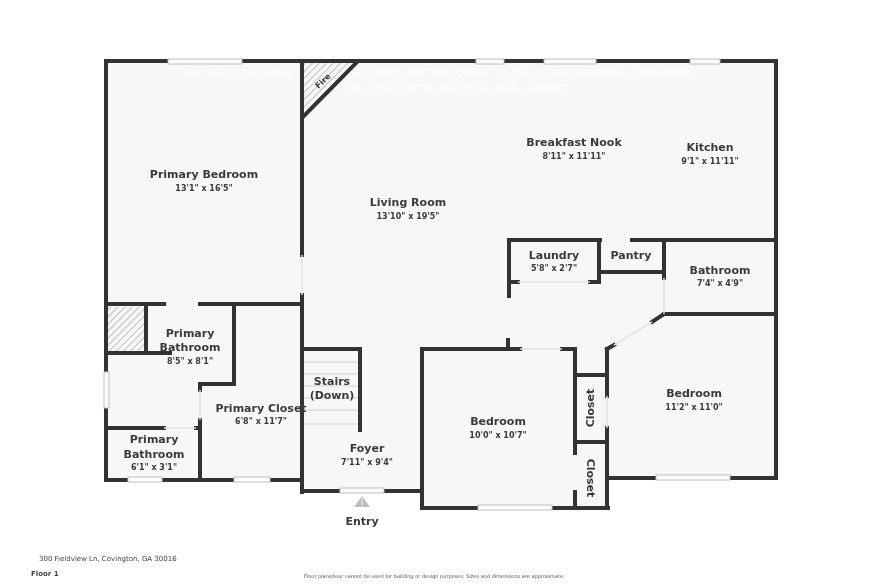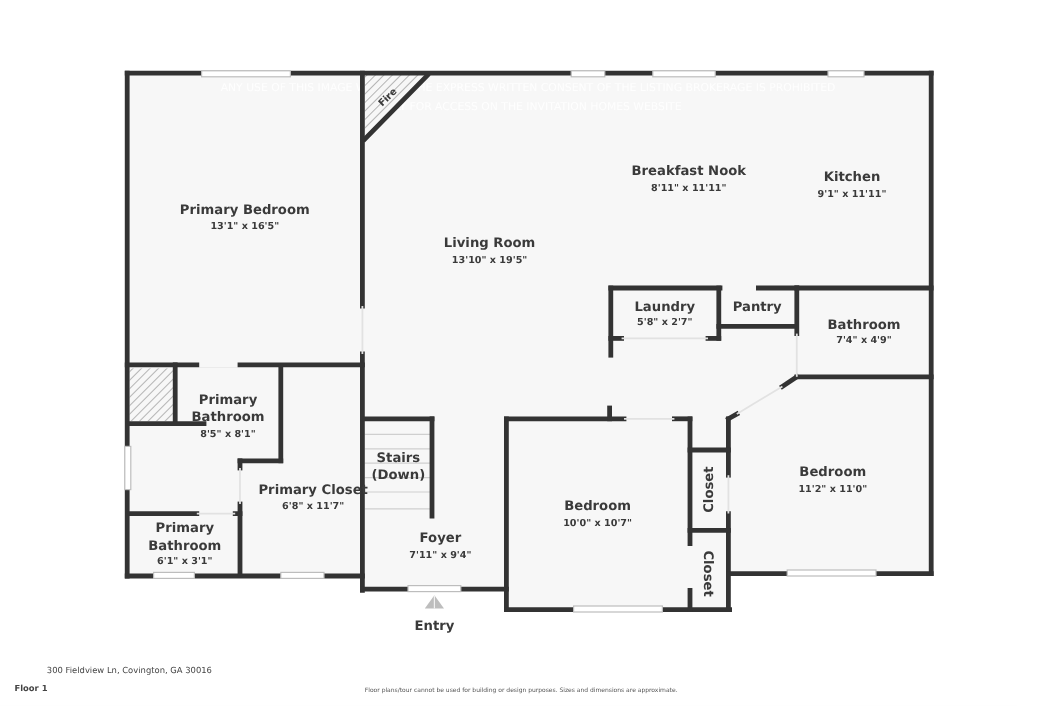--- a/index.html
+++ b/index.html
@@ -4,21 +4,21 @@
 <style>
   html, body { margin:0; padding:0; background:#ffffff; }
   body { width:882px; height:588px; position:relative; overflow:hidden; font-family:"DejaVu Sans", sans-serif; }
   #plan { position:absolute; left:0; top:0; }
   .room-name { font-family:"DejaVu Sans", sans-serif; font-weight:bold; font-size:11px; fill:#3a3a3a; text-anchor:middle; }
   .room-dim { font-family:"DejaVu Sans", sans-serif; font-weight:bold; font-size:8px; fill:#3a3a3a; text-anchor:middle; }
   .wall { stroke:#333333; stroke-width:4; stroke-linecap:square; fill:none; }
   .win { fill:#ffffff; stroke:#bdbdbd; stroke-width:1; }
   .gap { stroke:#f7f7f7; stroke-width:5; }
   .footer-addr { position:absolute; left:15px; top:555px; font-size:7px; font-weight:normal; color:#444;margin-left:24px; }
-  .footer-floor { position:absolute; left:12px; top:570px; font-size:7px; font-weight:bold; color:#444; }
+  .footer-floor { position:absolute; left:31px; top:570px; font-size:7px; font-weight:bold; color:#444; }
   .footer-disc { position:absolute; left:304px; top:573px; font-size:5px; color:#555; }
 </style>
 </head>
 <body>
 
 <svg id="plan" width="882" height="588" viewBox="0 0 882 588">
   <defs>
     <pattern id="hatch" width="5" height="5" patternUnits="userSpaceOnUse" patternTransform="rotate(45)">
       <rect width="5" height="5" fill="#f7f7f7"></rect>
       <line x1="0" y1="0" x2="0" y2="5" stroke="#9a9a9a" stroke-width="1.2"></line>

